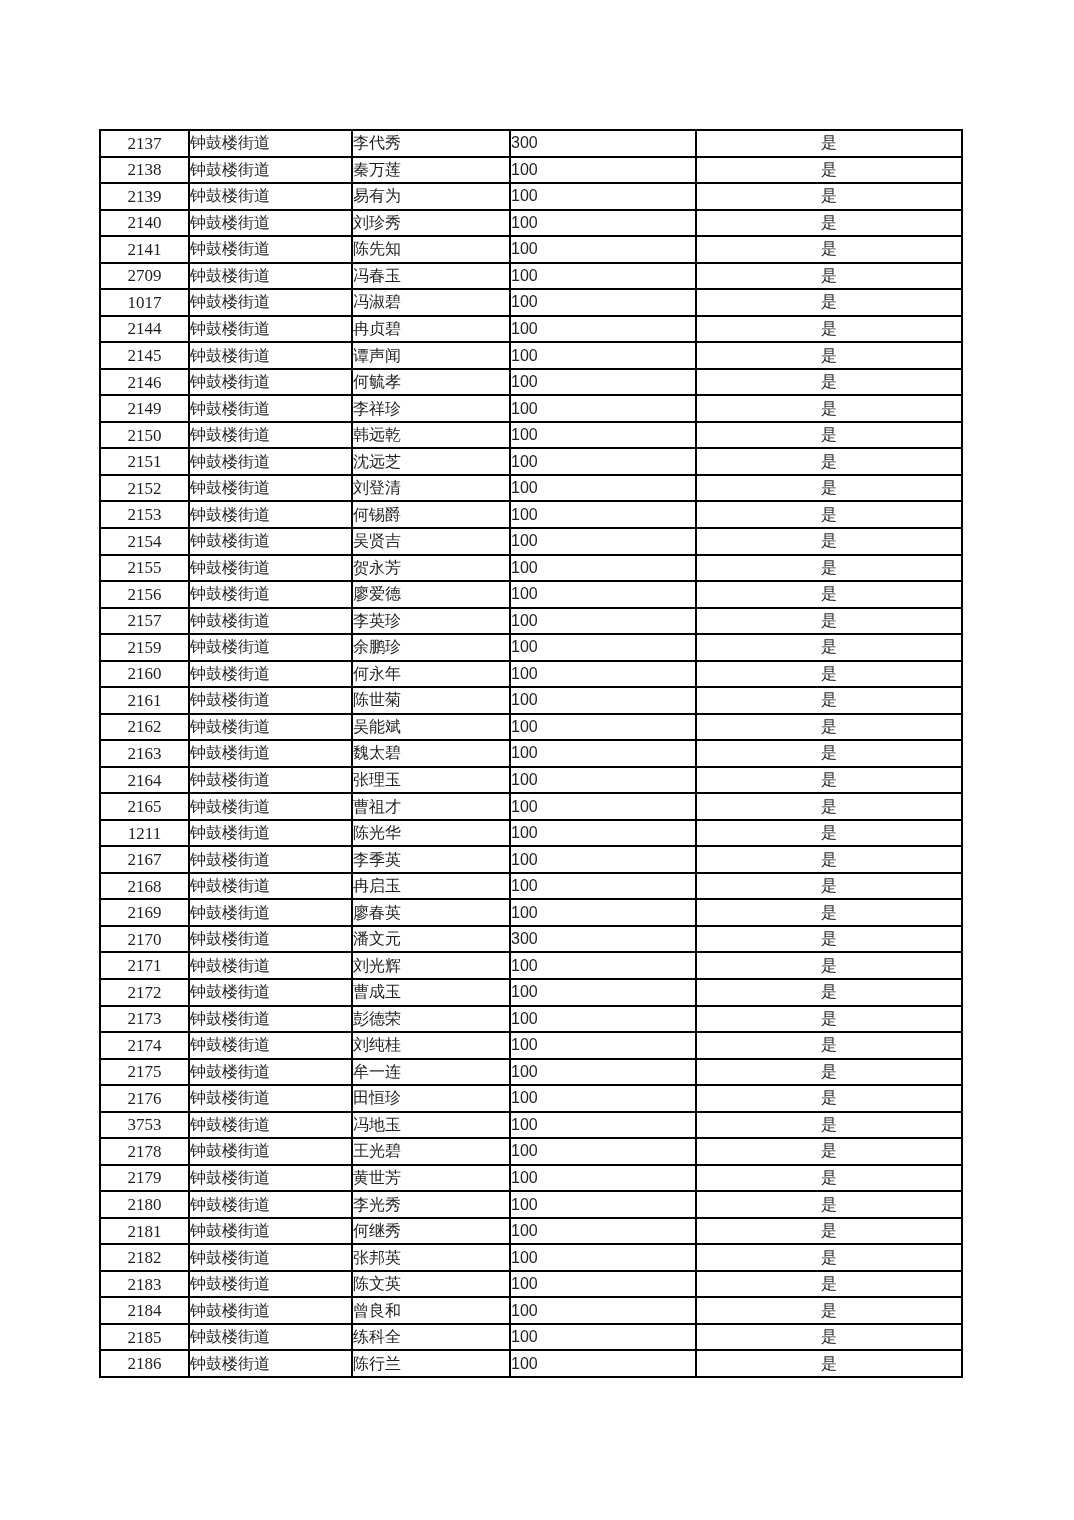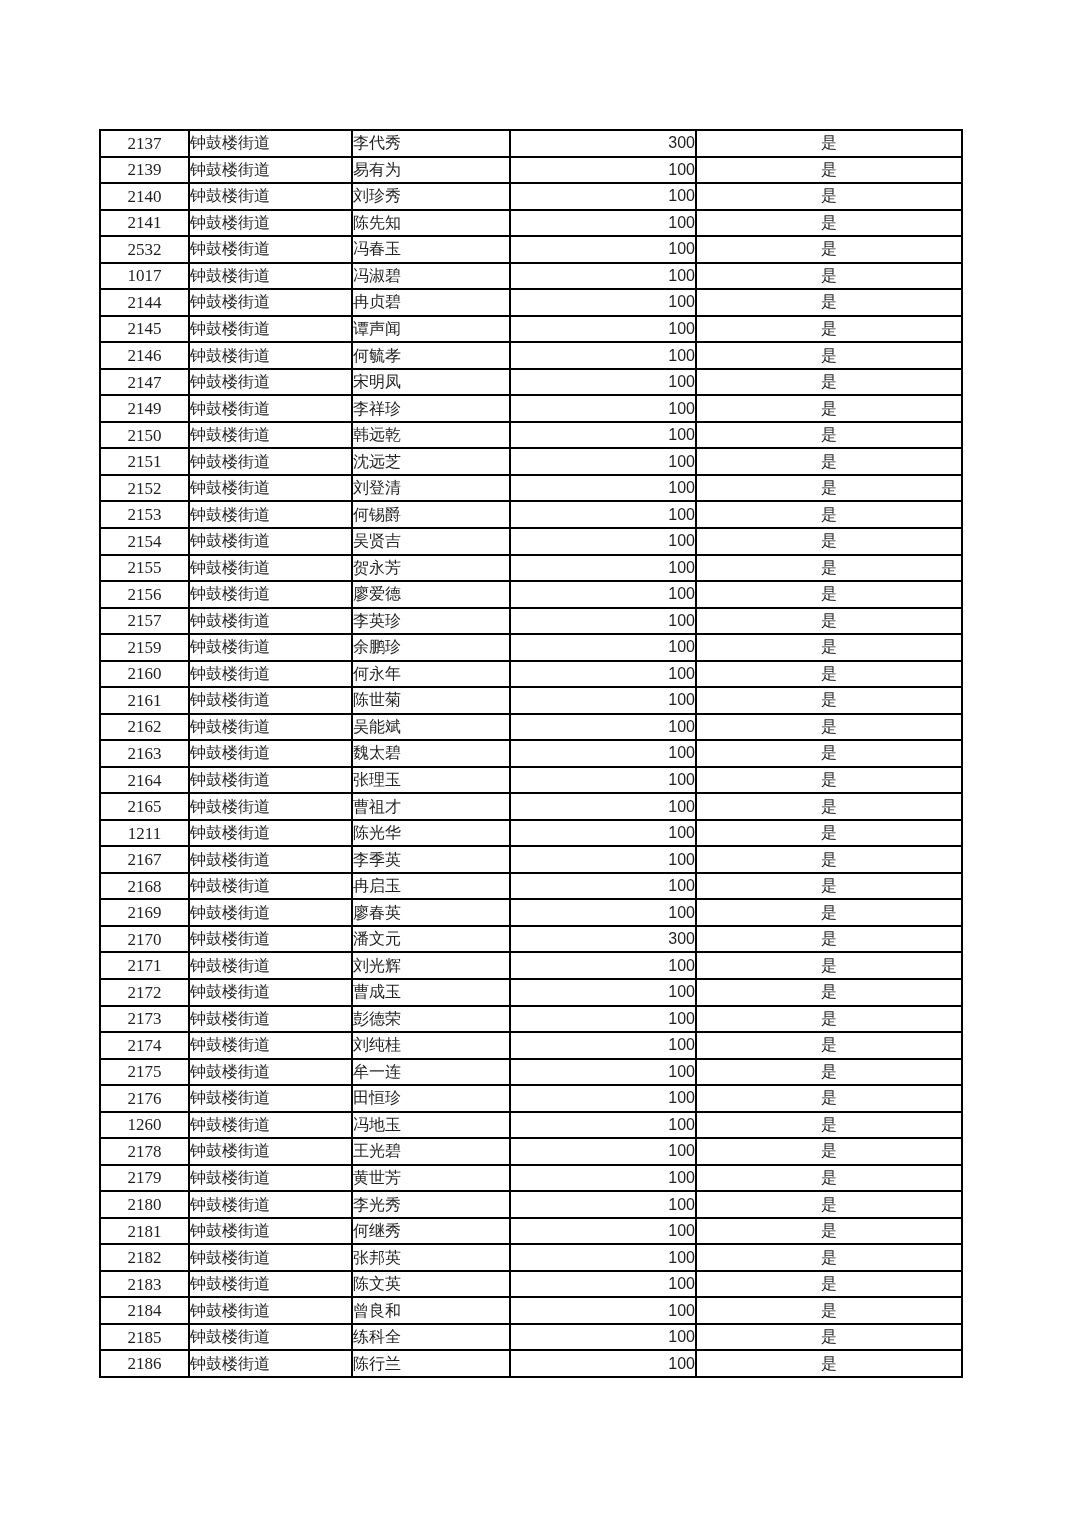--- a/index.html
+++ b/index.html
@@ -41,21 +41,21 @@
     font-family: "Liberation Serif", "DejaVu Serif", serif;
     font-size: 17px;
   }
   td.c-street, td.c-name {
     text-align: left;
     padding-left: 4px;
     font-family: "Liberation Serif", "DejaVu Serif", serif;
     font-size: 16px;
   }
   td.c-amount {
-    text-align: right;
+    text-align: left;
     padding-left: 3px;
     font-family: "Liberation Sans", "DejaVu Sans", sans-serif;
     font-size: 16px;
   }
   td.c-flag {
     text-align: center;
     font-family: "Liberation Serif", "DejaVu Serif", serif;
     font-size: 16px;
   }
 </style>
@@ -73,20 +73,27 @@
     </colgroup>
     <tbody id="table-body">
         <tr>
           <td class="c-no">2137</td>
           <td class="c-street">钟鼓楼街道</td>
           <td class="c-name">李代秀</td>
           <td class="c-amount">300</td>
           <td class="c-flag">是</td>
         </tr>
         <tr>
+          <td class="c-no">2138</td>
+          <td class="c-street">钟鼓楼街道</td>
+          <td class="c-name">秦万莲</td>
+          <td class="c-amount">100</td>
+          <td class="c-flag">是</td>
+        </tr>
+        <tr>
           <td class="c-no">2139</td>
           <td class="c-street">钟鼓楼街道</td>
           <td class="c-name">易有为</td>
           <td class="c-amount">100</td>
           <td class="c-flag">是</td>
         </tr>
         <tr>
           <td class="c-no">2140</td>
           <td class="c-street">钟鼓楼街道</td>
           <td class="c-name">刘珍秀</td>
@@ -94,21 +101,21 @@
           <td class="c-flag">是</td>
         </tr>
         <tr>
           <td class="c-no">2141</td>
           <td class="c-street">钟鼓楼街道</td>
           <td class="c-name">陈先知</td>
           <td class="c-amount">100</td>
           <td class="c-flag">是</td>
         </tr>
         <tr>
-          <td class="c-no">2532</td>
+          <td class="c-no">2709</td>
           <td class="c-street">钟鼓楼街道</td>
           <td class="c-name">冯春玉</td>
           <td class="c-amount">100</td>
           <td class="c-flag">是</td>
         </tr>
         <tr>
           <td class="c-no">1017</td>
           <td class="c-street">钟鼓楼街道</td>
           <td class="c-name">冯淑碧</td>
           <td class="c-amount">100</td>
@@ -125,27 +132,20 @@
           <td class="c-no">2145</td>
           <td class="c-street">钟鼓楼街道</td>
           <td class="c-name">谭声闻</td>
           <td class="c-amount">100</td>
           <td class="c-flag">是</td>
         </tr>
         <tr>
           <td class="c-no">2146</td>
           <td class="c-street">钟鼓楼街道</td>
           <td class="c-name">何毓孝</td>
-          <td class="c-amount">100</td>
-          <td class="c-flag">是</td>
-        </tr>
-        <tr>
-          <td class="c-no">2147</td>
-          <td class="c-street">钟鼓楼街道</td>
-          <td class="c-name">宋明凤</td>
           <td class="c-amount">100</td>
           <td class="c-flag">是</td>
         </tr>
         <tr>
           <td class="c-no">2149</td>
           <td class="c-street">钟鼓楼街道</td>
           <td class="c-name">李祥珍</td>
           <td class="c-amount">100</td>
           <td class="c-flag">是</td>
         </tr>
@@ -325,21 +325,21 @@
           <td class="c-flag">是</td>
         </tr>
         <tr>
           <td class="c-no">2176</td>
           <td class="c-street">钟鼓楼街道</td>
           <td class="c-name">田恒珍</td>
           <td class="c-amount">100</td>
           <td class="c-flag">是</td>
         </tr>
         <tr>
-          <td class="c-no">1260</td>
+          <td class="c-no">3753</td>
           <td class="c-street">钟鼓楼街道</td>
           <td class="c-name">冯地玉</td>
           <td class="c-amount">100</td>
           <td class="c-flag">是</td>
         </tr>
         <tr>
           <td class="c-no">2178</td>
           <td class="c-street">钟鼓楼街道</td>
           <td class="c-name">王光碧</td>
           <td class="c-amount">100</td>

